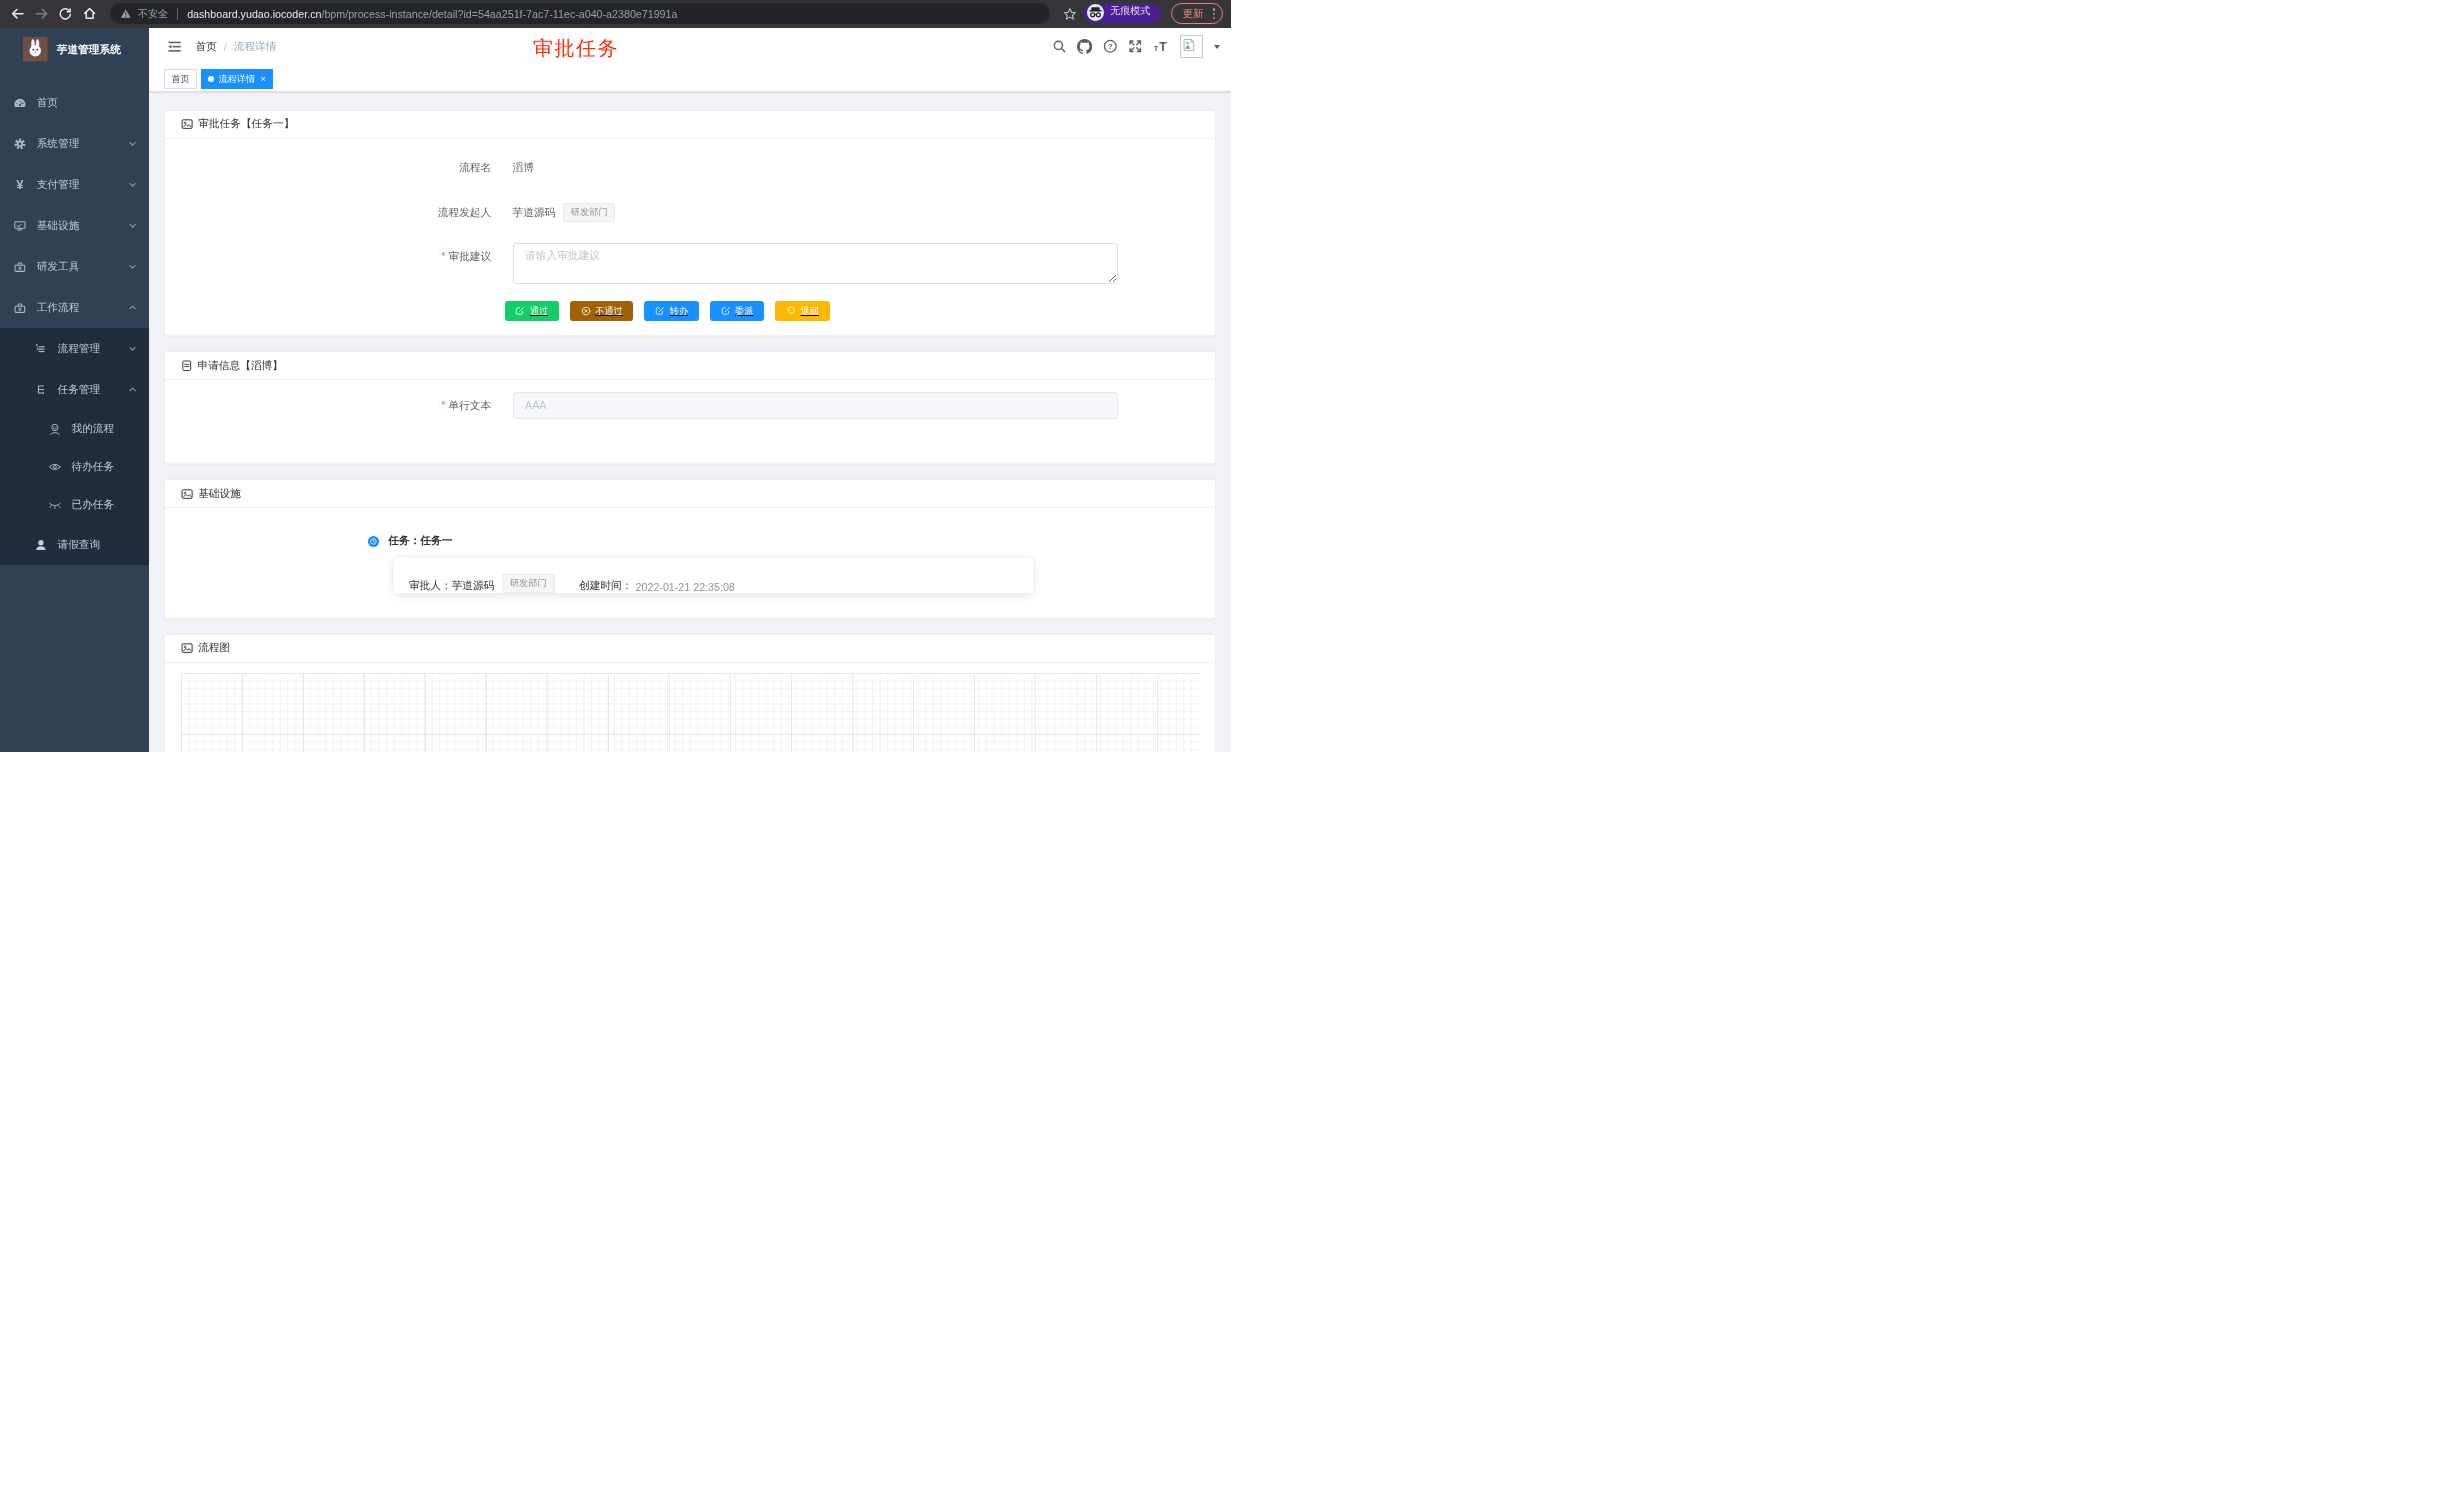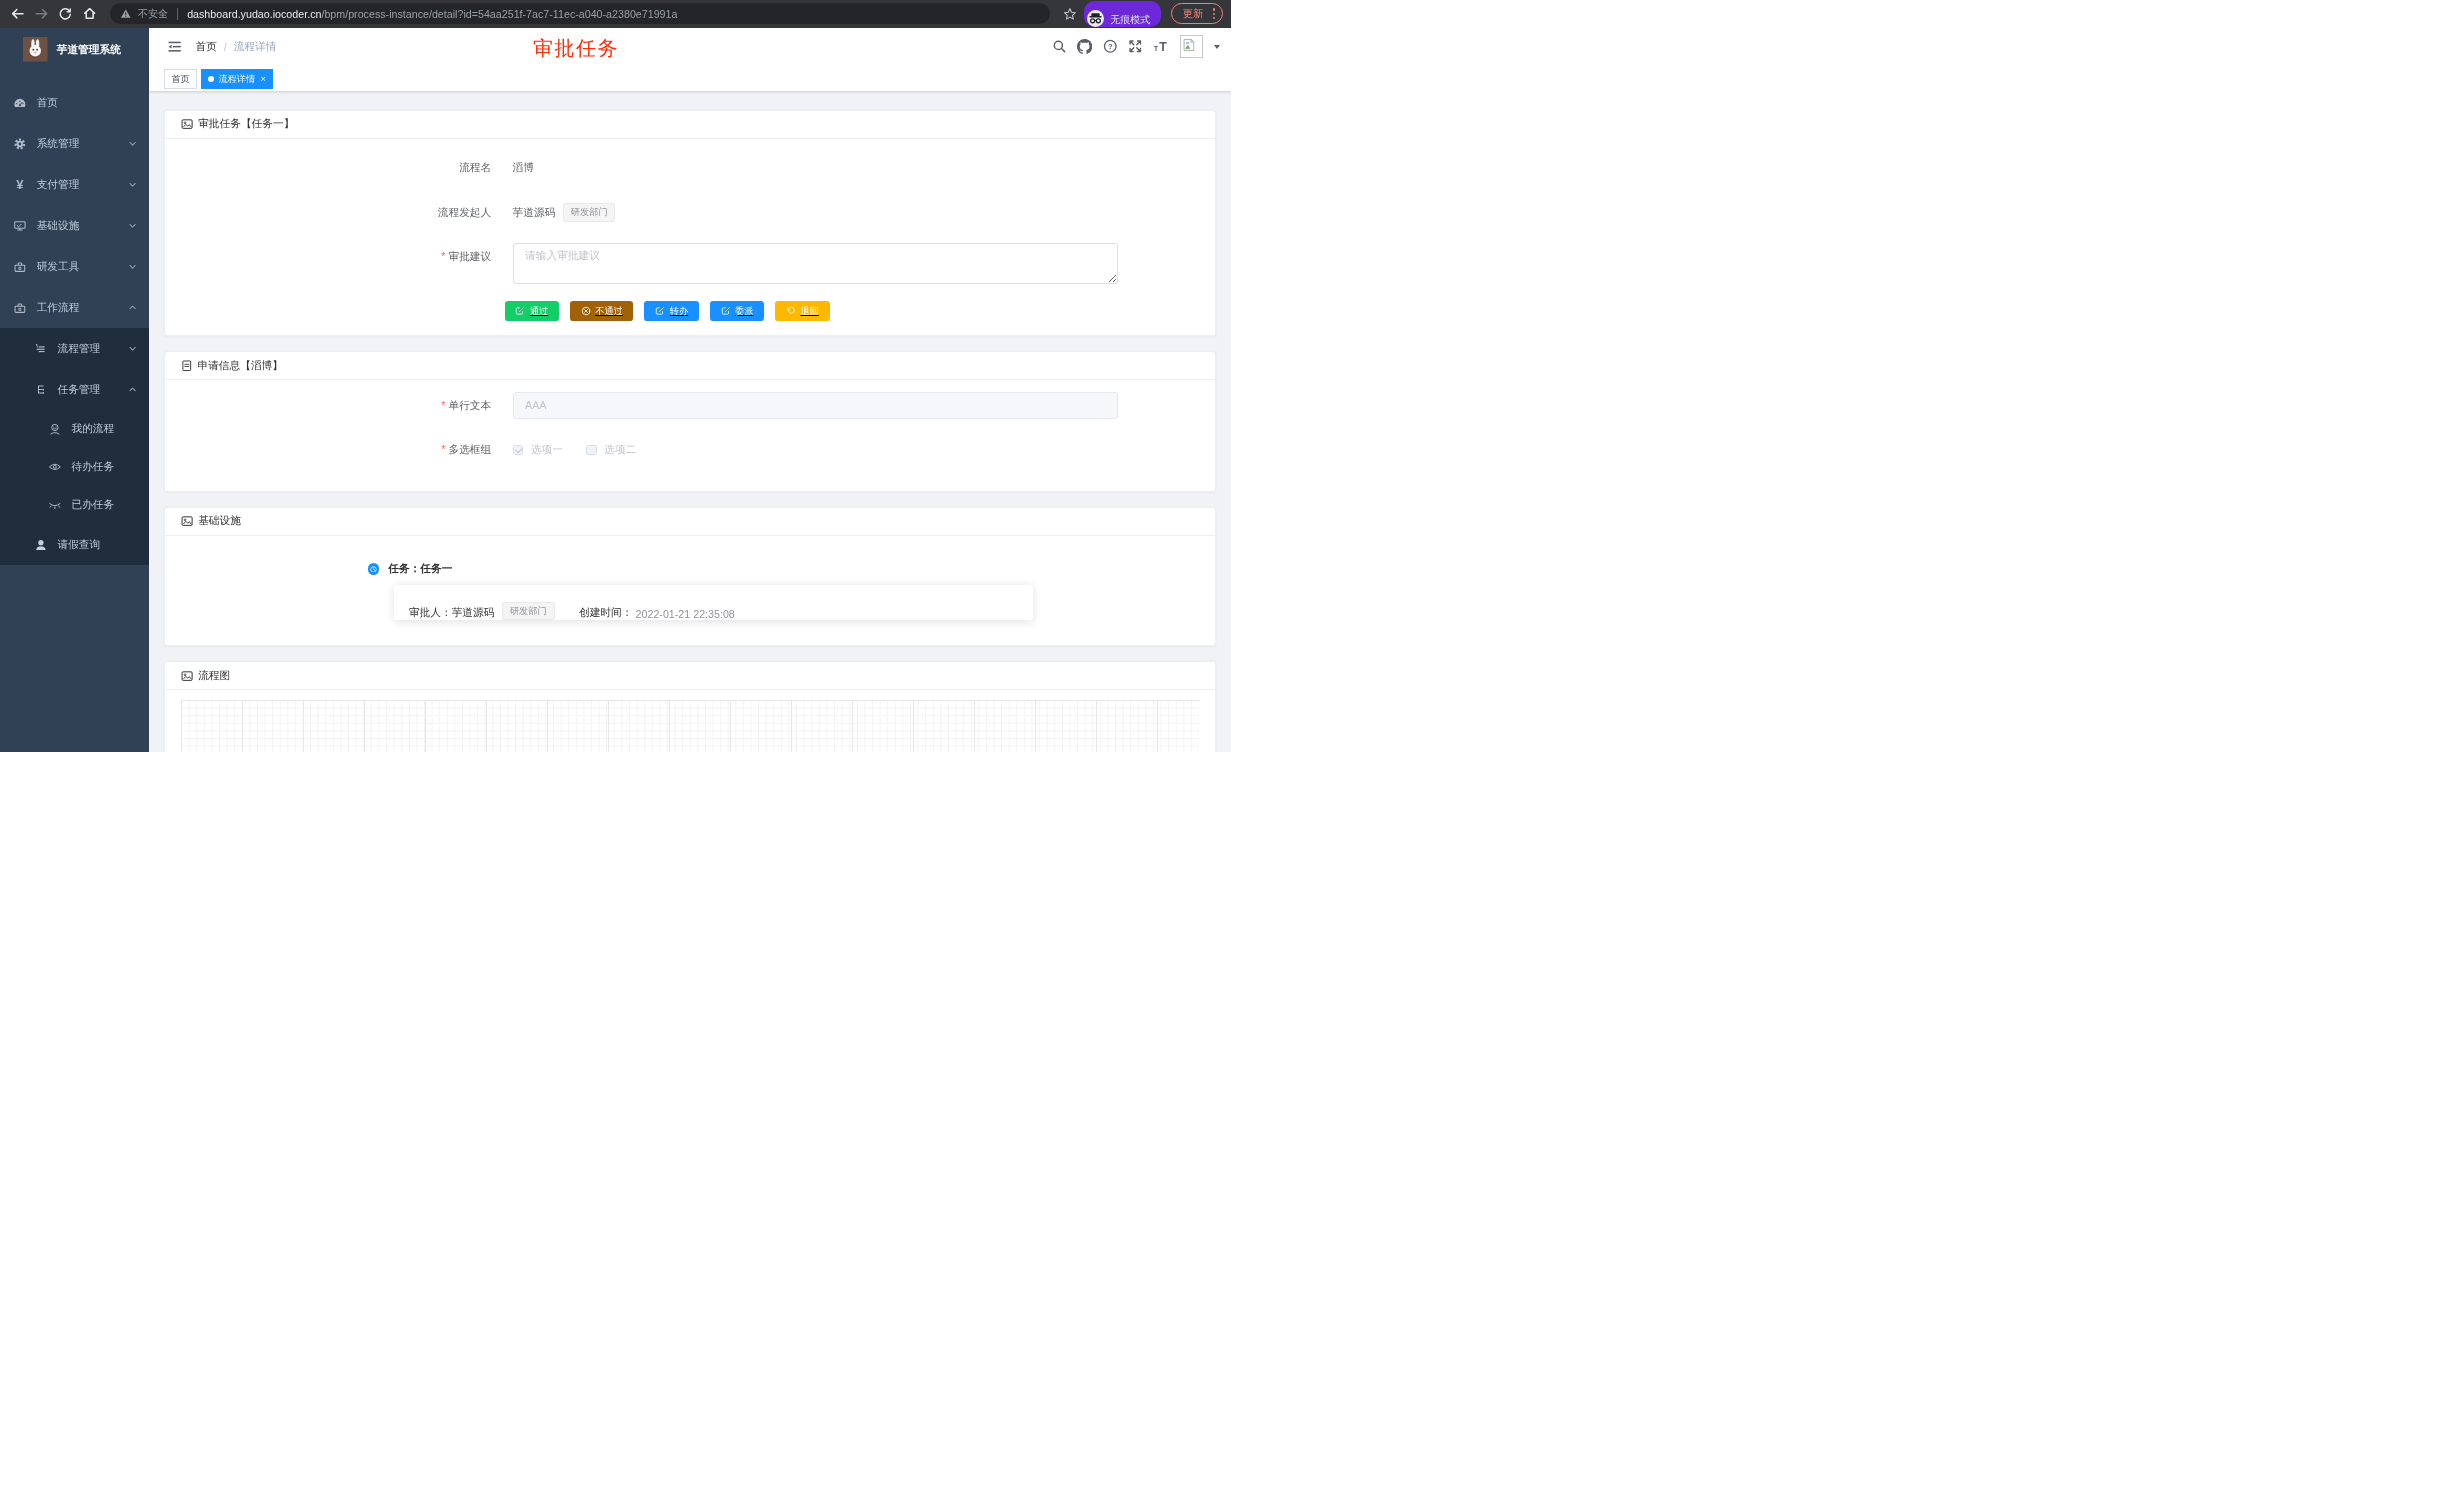--- a/index.html
+++ b/index.html
@@ -11,22 +11,22 @@
     padding:0 7.6px; gap:4px; }
   .nav-btn { width:20px; height:20px; display:flex; align-items:center; justify-content:center;
     color:#e8eaed; flex-shrink:0; }
   .nav-btn.disabled { color:#797b7f; }
   .url-bar { flex:1; height:21.4px; background:#232528; border-radius:10.7px; margin:0 6.1px;
     display:flex; align-items:center; padding:0 10.7px; gap:6.1px; font-size:10px; color:#9aa0a6;
     min-width:0; white-space:nowrap; overflow:hidden; }
   .url-divider { width:0.8px; height:12.2px; background:#5f6368; margin:0 3.1px; flex-shrink:0; }
   .url-host { color:#e8eaed; font-size:10.7px; }
   .url-path { color:#9aa0a6; font-size:10.7px; }
-  .incog-pill { height:26px; border-radius:10.7px; background:#6d28d9; display:flex;
-    align-items:flex-end; gap:6.1px; padding:0 10.7px 0 3.1px; color:#e8eaed; font-size:10px; flex-shrink:0; }
+  .incog-pill { height:19px; border-radius:10.7px; background:#4c1d95; display:flex;
+    align-items:flex-start; gap:6.1px; padding:0 10.7px 0 3.1px; color:#e8eaed; font-size:10px; flex-shrink:0; }
   .update-pill { height:21.4px; border:1.1px solid #ee8277; border-radius:10.7px; color:#ee8277;
     display:flex; align-items:center; gap:9.2px; padding:0 7.6px 0 10.7px; font-size:10.3px;
     margin-left:6.1px; flex-shrink:0; }
   .kebab-dots { display:flex; flex-direction:column; gap:1.9px; }
   .kebab-dots i { width:2.3px; height:2.3px; border-radius:50%; background:#ee8277; }
 
   
   .app { display:flex; height:725px; }
 
   
@@ -549,33 +549,20 @@
                 <path d="M5.2 6h5.6M5.2 9h5.6" stroke="currentColor" stroke-width="1.2" stroke-linecap="round"></path>
               </svg>
           </span>
           <span>申请信息【滔博】</span>
         </div>
         <div class="card-body" style="padding:11.5px 15.3px 27px;">
           <div class="form-row">
             <label class="form-label required">单行文本</label>
             <input class="single-line" disabled="" placeholder="AAA" style="">
           </div>
-          <div class="form-row" style="margin-bottom:0;">
-            <label class="form-label required">多选框组</label>
-            <div class="checkbox-row">
-              <span class="cbx-item">
-                <span class="cbx checked"></span>
-                <span>选项一</span>
-              </span>
-              <span class="cbx-item">
-                <span class="cbx"></span>
-                <span>选项二</span>
-              </span>
-            </div>
-          </div>
         </div>
       </section>
 
       <section class="card">
         <div class="card-header">
           <span class="cic">
             <svg width="12.2" height="12.2" viewBox="0 0 16 16">
                 <rect x="1.4" y="2.4" width="13.2" height="11.2" rx="1.4" fill="none" stroke="currentColor" stroke-width="1.3"></rect>
                 <circle cx="5.4" cy="6.3" r="1.15" fill="none" stroke="currentColor" stroke-width="1.1"></circle>
                 <path d="m3 12 3.4-3.6 2.4 2.4 2-2.1 2.8 3.3" fill="none" stroke="currentColor" stroke-width="1.2" stroke-linejoin="round"></path>

